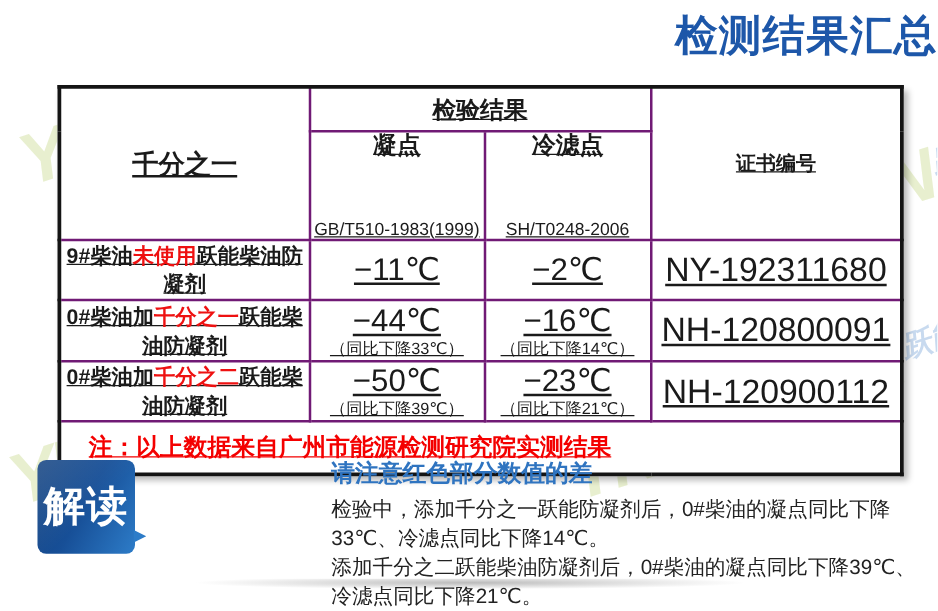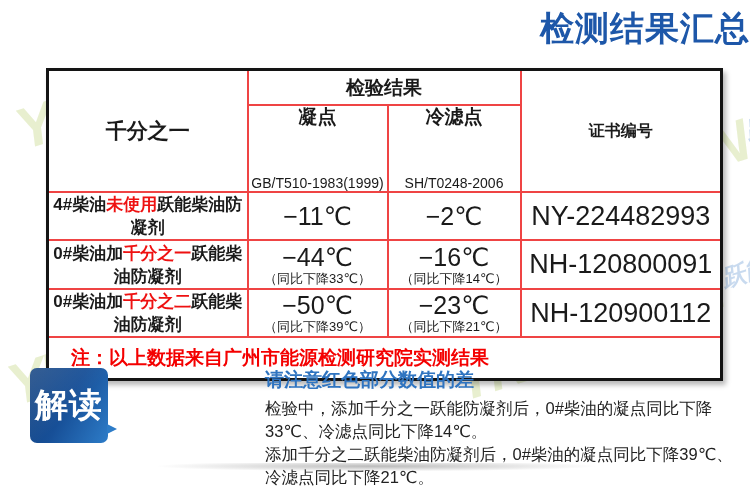--- a/index.html
+++ b/index.html
@@ -10,22 +10,22 @@
   
   .wm{position:absolute;transform:rotate(-18deg);pointer-events:none;white-space:nowrap;}
   .wm .wm-logo{font-size:58px;font-weight:bold;font-style:italic;color:rgba(214,226,167,0.55);letter-spacing:-4px;}
   .wm .wm-brand{font-size:24px;font-weight:bold;font-style:italic;color:rgba(146,182,224,0.50);margin-left:4px;vertical-align:18px;}
   
   .page-title{position:absolute;top:6px;left:0;width:100%;text-align:right;
     font-size:34px;font-weight:bold;color:#1d57a9;letter-spacing:1px;}
   
   table.results{position:absolute;left:46px;top:68px;width:674px;border-collapse:collapse;
     table-layout:fixed;background:#fff;border:3px solid #141414;box-shadow:3px 4px 5px rgba(0,0,0,0.28);}
-  table.results td,table.results th{border:2px solid #ef4444;text-align:center;vertical-align:middle;
-    padding:0;overflow:hidden;background:#fff;}
+  table.results td,table.results th{border:2px solid #701a75;text-align:center;vertical-align:middle;
+    padding:0;overflow:hidden;background:#fff;text-decoration:underline;}
   th.h-sample{font-size:21px;font-weight:bold;}
   th.h-result{height:33px;font-size:19px;font-weight:bold;}
   th.h-cert{font-size:16px;font-weight:bold;}
   td.h-point{height:43px;}
   .pt-label{font-size:19px;font-weight:bold;line-height:21px;}
   .pt-std{font-size:14px;font-weight:normal;line-height:16px;margin-top:48px;}
   td.cell-name{font-size:17px;font-weight:bold;padding:0 2px;}
   .red{color:#ee1111;}
   td.cell-temp{background:#f7b1b1;}
   .temp-val{font-size:25px;line-height:27px;}
@@ -94,29 +94,29 @@
         <div class="pt-std">GB/T510-1983(1999)</div>
       </td>
       <td class="h-point">
         <div class="pt-label">冷滤点</div>
         <div class="pt-std">SH/T0248-2006</div>
       </td>
     </tr>
 
     <tr class="r1">
       <td class="cell-name">
-        <span>4#柴油</span><span class="red">未使用</span><span>跃能柴油防凝剂</span>
+        <span>9#柴油</span><span class="red">未使用</span><span>跃能柴油防凝剂</span>
       </td>
       <td class="cell-temp">
         <div class="temp-val">−11℃</div>
       </td>
       <td class="cell-temp">
         <div class="temp-val">−2℃</div>
       </td>
-      <td class="cell-cert">NY-224482993</td>
+      <td class="cell-cert">NY-192311680</td>
     </tr>
 
     <tr class="r2">
       <td class="cell-name">
         <span>0#柴油加</span><span class="red">千分之一</span><span>跃能柴油防凝剂</span>
       </td>
       <td class="cell-temp">
         <div class="temp-val">−44℃</div>
         <div class="temp-note">（同比下降33℃）</div>
       </td>

